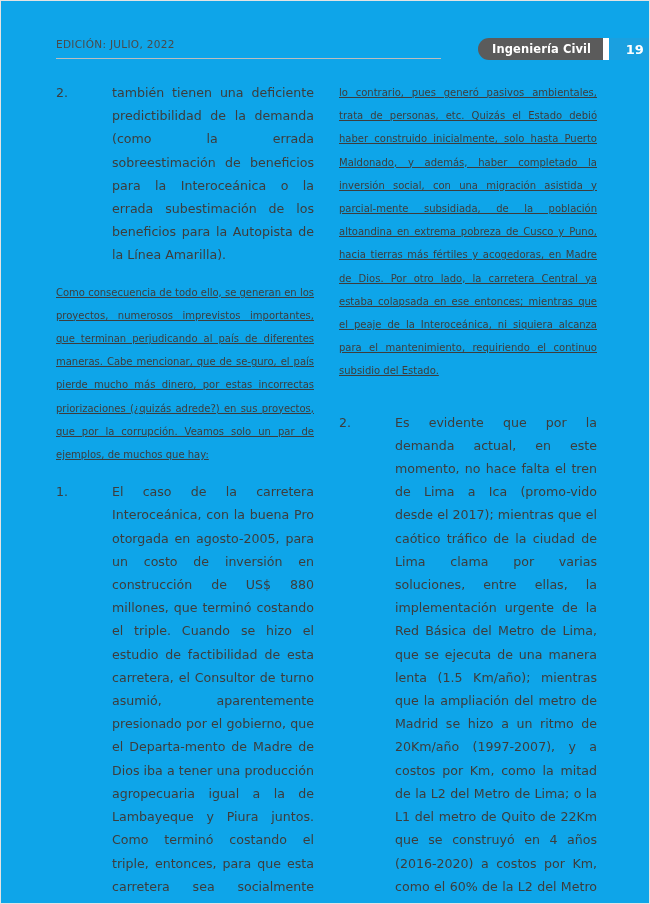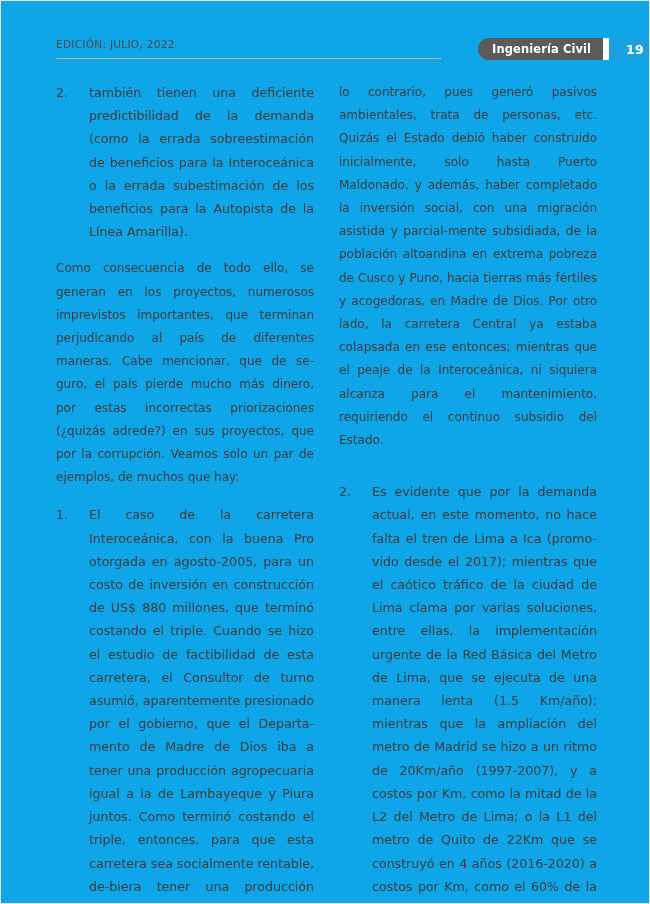--- a/index.html
+++ b/index.html
@@ -93,27 +93,28 @@
   }
   .col {
     position: absolute;
     top: 0;
   }
   .col-left  { left: 55px;  width: 258px; }
   .col-right { left: 338px; width: 258px; }
 
   p.para {
     margin: 0 0 14px 0;
-    font-size: 12px;
+    font-size: 10px;
     line-height: 23.2px;
     color: #3d3d3d;
     text-align: justify;
     text-justify: inter-word;
     font-family: "DejaVu Sans", sans-serif;
     hyphens: manual;
+    text-decoration: underline;
   }
   p.para:last-child { margin-bottom: 0; }
 
   .listitem {
     position: relative;
     padding-left: 33px;
     margin: 0 0 14px 0;
   }
   .listitem .marker {
     position: absolute;
@@ -125,20 +126,21 @@
     font-family: "DejaVu Sans", sans-serif;
   }
   .listitem .itemtext {
     display: block;
     font-size: 12.6px;
     line-height: 23.2px;
     color: #3d3d3d;
     text-align: justify;
     text-justify: inter-word;
     font-family: "DejaVu Sans", sans-serif;
+    margin-left: 23px;
   }
   .spacer-block { height: 14px; }
 </style>
 </head>
 <body>
 
 <div class="page">
 
   <div class="header">
     <div class="edition-label">EDICIÓN: JULIO, 2022</div>

